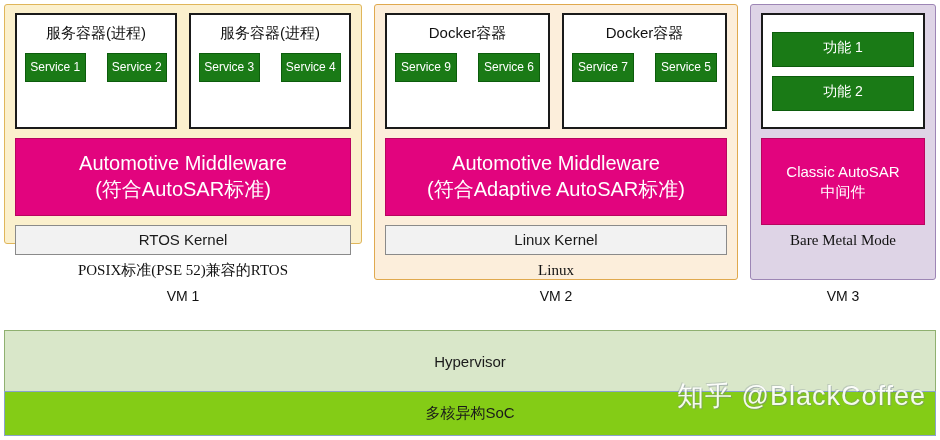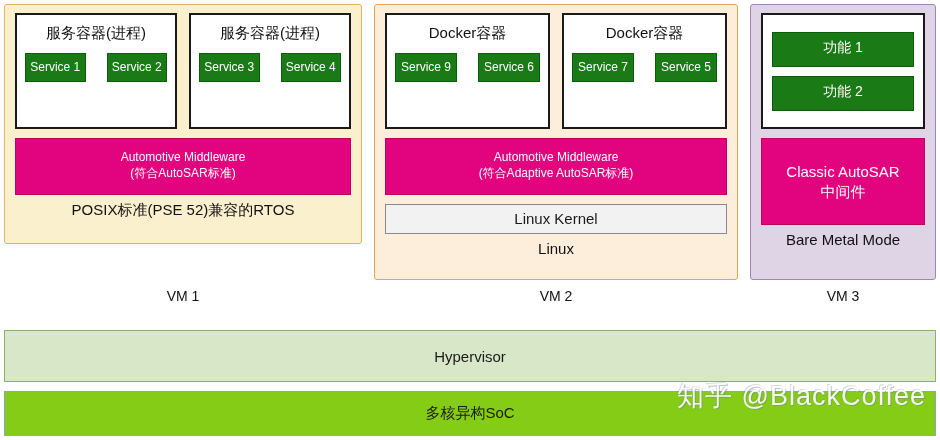--- a/index.html
+++ b/index.html
@@ -105,21 +105,21 @@
     white-space: nowrap;
   }
 
   
   .middleware {
     margin-top: 9px;
     background: #e2047e;
     border: 1px solid #b8055f;
     color: #ffffff;
     text-align: center;
-    font-size: 12px;
+    font-size: 20px;
     line-height: 1.32;
     padding: 11px 4px 12px 4px;
     box-sizing: border-box;
   }
   .middleware .l2 { display: block; }
 
   
   .kernel {
     margin-top: 9px;
     background: #f2f2f2;
@@ -132,20 +132,21 @@
   }
 
   
   .os-caption {
     margin-top: 7px;
     text-align: center;
     font-size: 15px;
     color: #111;
     line-height: 1.1;
     white-space: nowrap;
+    font-family: Liberation Serif, serif;
   }
 
   
   .vm3-funcbox {
     background: #ffffff;
     border: 2px solid #1a1a1a;
     box-sizing: border-box;
     height: 116px;
     display: flex;
     flex-direction: column;
@@ -196,21 +197,21 @@
     box-sizing: border-box;
     text-align: center;
     font-size: 15px;
     color: #1a1a1a;
     display: flex;
     align-items: center;
     justify-content: center;
   }
   .bar-hypervisor {
     top: 330px;
-    height: 52px;
+    height: 62px;
     background: #d9e7c9;
     border: 1px solid #8fb070;
   }
   .bar-soc {
     top: 391px;
     height: 45px;
     background: #84cc16;
     border: 1px solid #8aa3cc;
   }
 
@@ -254,20 +255,21 @@
         </div>
       </div>
 
     </div>
 
     <div class="middleware">
       <span class="l1">Automotive Middleware</span>
       <span class="l2">(符合AutoSAR标准)</span>
     </div>
 
+    <div class="kernel">RTOS Kernel</div>
 
     <div class="os-caption">POSIX标准(PSE 52)兼容的RTOS</div>
   </div>
 
   <div class="vm-panel vm2">
     <div class="container-row">
 
       <div class="container-box">
         <div class="container-title">Docker容器</div>
         <div class="service-row">

